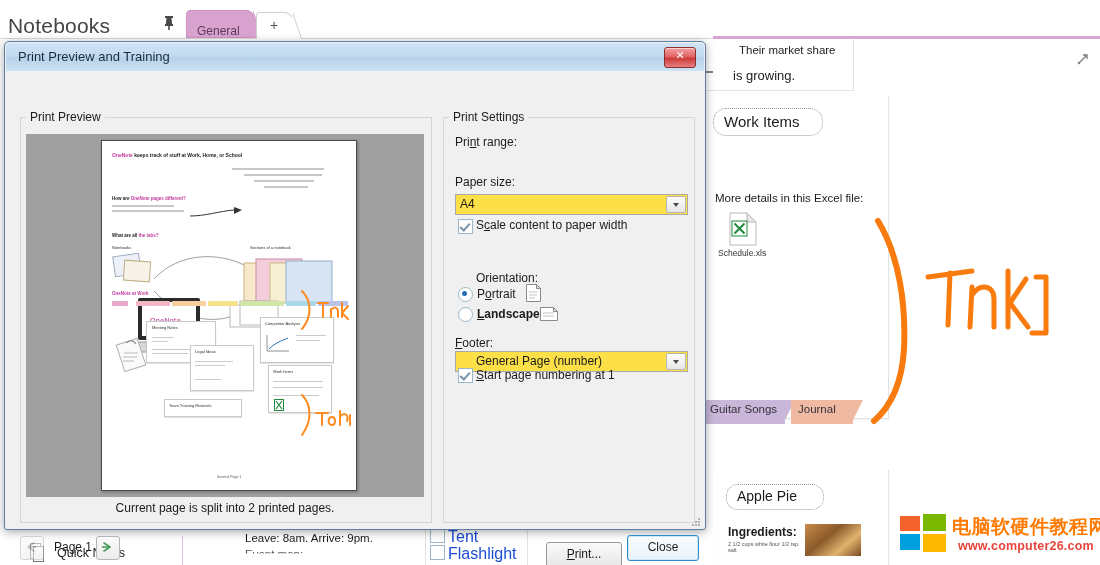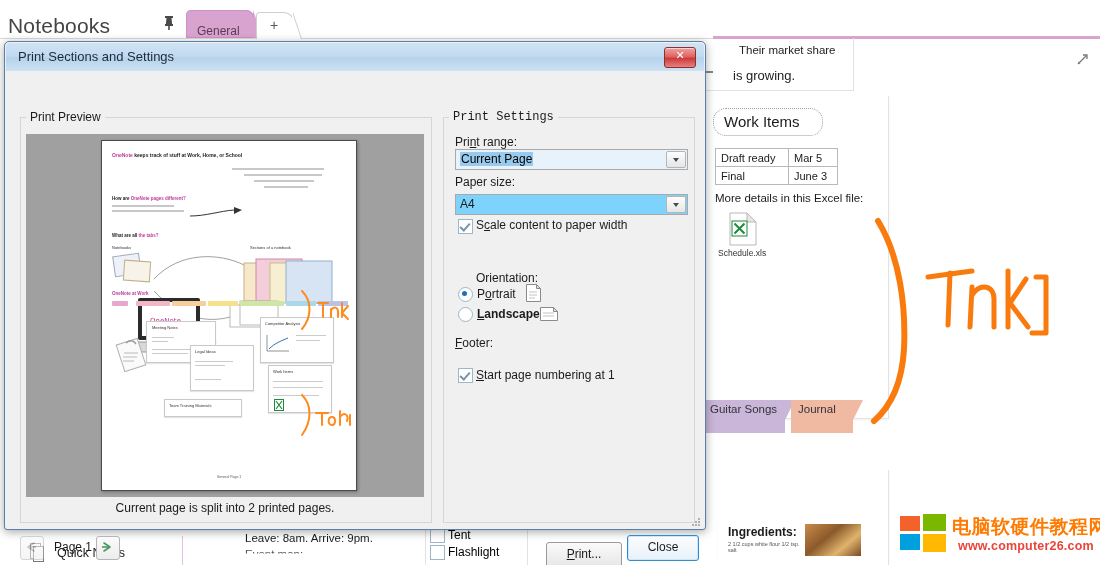--- a/index.html
+++ b/index.html
@@ -62,21 +62,21 @@
   .wi-td-a{width:62px;}
   .wi-td-b{width:38px;}
 
   .wi-more{position:absolute;left:715px;top:192px;font-size:11.5px;color:#1b1b1b;white-space:nowrap;}
 
   .xls-ico{position:absolute;left:729px;top:212px;width:28px;height:34px;}
   .xls-name{position:absolute;left:718px;top:248px;font-size:8.5px;color:#333;}
 
   
   .sec-tabs{position:absolute;left:703px;top:400px;height:20px;}
-  .sec-tab{position:absolute;top:0;height:33px;}
+  .sec-tab{position:absolute;top:0;height:24px;}
   .sec-tab span{position:absolute;top:3px;font-size:11.5px;color:#33333a;white-space:nowrap;}
   .sec-guitar{left:0;width:82px;background:#c9b6d8;border-radius:0 0 0 0;}
   .sec-guitar:after{content:"";position:absolute;right:-10px;top:0;width:0;height:0;
       border-style:solid;border-width:20px 10px 0 0;border-color:#c9b6d8 transparent transparent transparent;}
   .sec-guitar span{left:7px;}
   .sec-journal{left:88px;width:62px;background:#f0b9a2;}
   .sec-journal:after{content:"";position:absolute;right:-10px;top:0;width:0;height:0;
       border-style:solid;border-width:20px 10px 0 0;border-color:#f0b9a2 transparent transparent transparent;}
   .sec-journal span{left:7px;text-align:right;}
 
@@ -98,21 +98,21 @@
 
   .leave-note{position:absolute;left:245px;top:530px;width:170px;height:35px;}
   .leave-l1{position:absolute;left:0;top:2px;font-size:11.5px;color:#1b1b1b;white-space:nowrap;}
   .leave-l2{position:absolute;left:0;top:18px;font-size:11.5px;color:#555;white-space:nowrap;
       clip-path:inset(0 0 55% 0);}
   .vline1{position:absolute;left:425px;top:528px;width:1px;height:37px;background:#e2e2e2;}
   .vline2{position:absolute;left:527px;top:528px;width:1px;height:37px;background:#e2e2e2;}
 
   .chk-list{position:absolute;left:430px;top:528px;}
   .chk-row{position:absolute;left:0;height:17px;}
-  .chk-lbl{position:absolute;left:18px;top:0;font-size:12px;color:#000000;white-space:nowrap;}
+  .chk-lbl{position:absolute;left:18px;top:0;font-size:16px;color:#1d4ed8;white-space:nowrap;}
 
   
   .ink-right{position:absolute;left:860px;top:215px;width:200px;height:210px;pointer-events:none;}
 
   
   .wm{position:absolute;left:900px;top:508px;width:198px;height:50px;}
   .wm-logo{position:absolute;left:0;top:6px;width:46px;height:38px;}
   .wm-cn{position:absolute;left:52px;top:6px;font-size:19px;font-weight:bold;color:#ff7a00;
       letter-spacing:.5px;font-family:"DejaVu Sans",sans-serif;white-space:nowrap;}
   .wm-url{position:absolute;left:58px;top:31px;font-size:12.5px;font-weight:bold;color:#e8453c;
@@ -142,24 +142,24 @@
   #lbl-prev{left:20px;top:39px;}
   .prev-canvas{position:absolute;left:20px;top:63px;width:398px;height:363px;background:#a0a0a0;
       overflow:hidden;}
   .prev-page{position:absolute;left:75px;top:6px;width:254px;height:349px;background:#fff;
       border:1px solid #4a4a4a;box-shadow:1px 1px 3px rgba(0,0,0,.3);overflow:hidden;}
   .prev-caption{position:absolute;left:20px;top:430px;width:398px;text-align:center;
       font-size:12px;color:#1b1b1b;}
 
   
   #gb-set{left:437px;top:46px;width:250px;height:404px;}
-  #lbl-set{left:443px;top:39px;font-family:Liberation Mono, monospace;}
+  #lbl-set{left:443px;top:39px;}
 
   .fld-lbl{position:absolute;font-size:12px;color:#1b1b1b;}
-  .combo{position:absolute;height:19px;background:#7dd3fc;border:1px solid #a9a9a9;}
+  .combo{position:absolute;height:19px;background:#fde047;border:1px solid #a9a9a9;}
   .combo .txt{position:absolute;left:4px;top:2px;font-size:12px;color:#1b1b1b;white-space:nowrap;}
   .combo.sel{background:#e7f2fb;}
   .combo.sel .txt{background:#99caee;color:#000;padding:0 1px;}
   .combo .btn{position:absolute;right:1px;top:1px;width:18px;height:15px;
       background:linear-gradient(180deg,#fdfdfd,#e6e6e6);border:1px solid #b5b5b5;border-radius:2px;}
   .combo .btn:after{content:"";position:absolute;left:6px;top:6px;width:0;height:0;
       border-style:solid;border-width:4px 3.5px 0 3.5px;border-color:#4a4a4a transparent transparent transparent;}
 
   .cbx{position:absolute;width:13px;height:13px;background:#fff;border:1px solid #9bb7c9;}
   .cbx.on:after{content:"";position:absolute;left:3px;top:1px;width:4px;height:8px;
@@ -245,32 +245,20 @@
   </div>
   <div class="note-share">
     <div class="ln1">Their market share</div>
     <div class="ln2">is growing.</div>
   </div>
 
   <div class="wi-panel"></div>
   <div class="wi-title">
     <span>Work Items</span>
   </div>
-  <table class="wi-table">
-    <tbody>
-        <tr>
-      <td class="wi-td-a">Draft ready</td>
-      <td class="wi-td-b">Mar 5</td>
-    </tr>
-    <tr>
-      <td class="wi-td-a">Final</td>
-      <td class="wi-td-b">June 3</td>
-    </tr>
-  </tbody>
-    </table>
   <div class="wi-more">More details in this Excel file:</div>
   <div class="xls-ico">
     <svg width="28" height="34" viewBox="0 0 28 34">
       <path d="M1 1h17l9 9v23H1z" fill="#fff" stroke="#b8b8b8"></path>
       <path d="M18 1l9 9h-9z" fill="#e6e6e6" stroke="#b8b8b8"></path>
       <rect x="3" y="9" width="15" height="15" fill="#fff" stroke="#1f8a3b"></rect>
       <path d="M5.5 11.5l10 10M15.5 11.5l-10 10" stroke="#1f8a3b" stroke-width="2"></path>
     </svg>
   </div>
   <div class="xls-name">Schedule.xls</div>
@@ -278,20 +266,23 @@
   <div class="sec-tabs">
     <div class="sec-tab sec-guitar">
       <span>Guitar Songs</span>
     </div>
     <div class="sec-tab sec-journal">
       <span>Journal</span>
     </div>
   </div>
 
   <div class="ap-panel"></div>
+  <div class="ap-title">
+    <span>Apple Pie</span>
+  </div>
   <div class="ap-ing">Ingredients:</div>
   <div class="ap-sub">2 1/2 cups white flour
 1/2 tsp. salt</div>
   <div class="ap-img"></div>
 
   <div class="qn"></div>
   <div class="qn-ico">
     <svg width="18" height="20" viewBox="0 0 18 20">
       <rect x="0.5" y="0.5" width="10" height="15" fill="#fff" stroke="#777"></rect>
       <rect x="3.5" y="3.5" width="10" height="15" fill="#fff" stroke="#777"></rect>
@@ -338,21 +329,21 @@
       </svg>
     </div>
     <div class="wm-cn">电脑软硬件教程网</div>
     <div class="wm-url">www.computer26.com</div>
   </div>
 </div>
 
 <div id="dlg">
 
   <div class="dlg-tb">
-    <div class="dlg-title">Print Sections and Settings</div>
+    <div class="dlg-title">Print Preview and Training</div>
     <div class="dlg-close">
       <span>✕</span>
     </div>
   </div>
 
   <div class="dlg-body">
 
     <div class="gb" id="gb-prev"></div>
     <div class="gb-lbl" id="lbl-prev">Print Preview</div>
 
@@ -470,24 +461,20 @@
         <div class="m-footer" style="top:334px;">General Page 1</div>
       </div>
     </div>
 
     <div class="prev-caption">Current page is split into 2 printed pages.</div>
 
     <div class="gb" id="gb-set"></div>
     <div class="gb-lbl" id="lbl-set">Print Settings</div>
 
     <div class="fld-lbl" style="left:449px;top:64px;"><span>Pri<u>n</u>t range:</span></div>
-    <div class="combo sel" style="left:449px;top:78px;width:231px;">
-      <div class="txt">Current Page</div>
-      <div class="btn"></div>
-    </div>
 
     <div class="fld-lbl" style="left:449px;top:104px;">Paper size:</div>
     <div class="combo" style="left:449px;top:123px;width:231px;">
       <div class="txt">A4</div>
       <div class="btn"></div>
     </div>
 
     <span class="cbx on" style="left:452px;top:148px;"></span>
     <span class="cbx-lbl" style="left:470px;top:147px;"><span>S<u>c</u>ale content to paper width</span></span>
 
@@ -507,20 +494,24 @@
     <span class="rad-lbl" style="left:471px;top:236px;font-weight:bold;"><span><u>L</u>andscape</span></span>
     <span class="pg-ico" style="left:534px;top:236px;width:18px;height:14px;">
       <svg width="18" height="14" viewBox="0 0 18 14">
           <path d="M0.5 0.5h13l4 4v9H0.5z" fill="#fff" stroke="#8a8a8a"></path>
           <path d="M13.5 0.5l4 4h-4z" fill="#e2e2e2" stroke="#8a8a8a"></path>
           <path d="M3 6h11M3 9h11" stroke="#b4b4b4" stroke-width="0.8"></path>
         </svg>
     </span>
 
     <div class="fld-lbl" style="left:449px;top:265px;"><span><u>F</u>ooter:</span></div>
+    <div class="combo" style="left:449px;top:280px;width:231px;">
+      <div class="txt" style="left:20px;">General Page (number)</div>
+      <div class="btn"></div>
+    </div>
 
     <span class="cbx on" style="left:452px;top:297px;"></span>
     <span class="cbx-lbl" style="left:470px;top:297px;"><span><u>S</u>tart page numbering at 1</span></span>
 
     <div class="navbtn" style="left:14px;top:465px;opacity:.55;">
       <svg width="20" height="20" viewBox="0 0 20 20">
           <path d="M13 6 L7 10 L13 14" stroke="#9a9a9a" stroke-width="1.6" fill="none" stroke-linecap="round" stroke-linejoin="round"></path>
           <path d="M7 10 H15" stroke="#9a9a9a" stroke-width="1.6"></path>
         </svg>
     </div>

